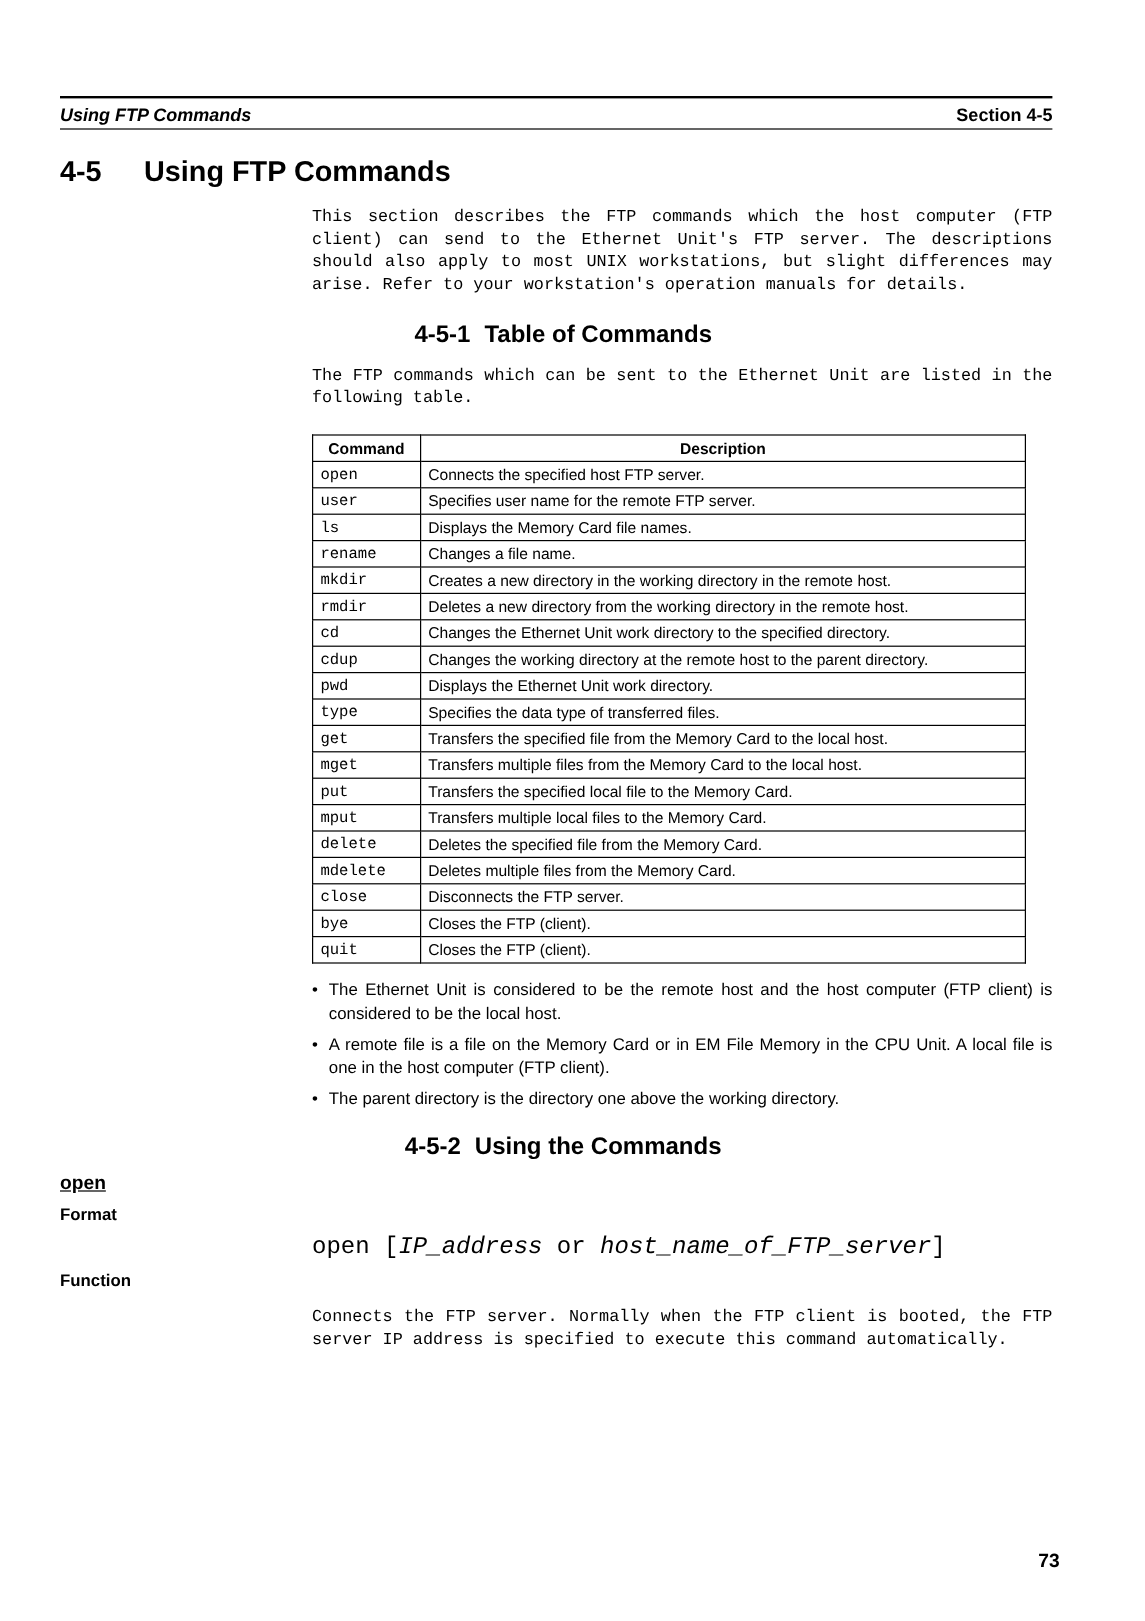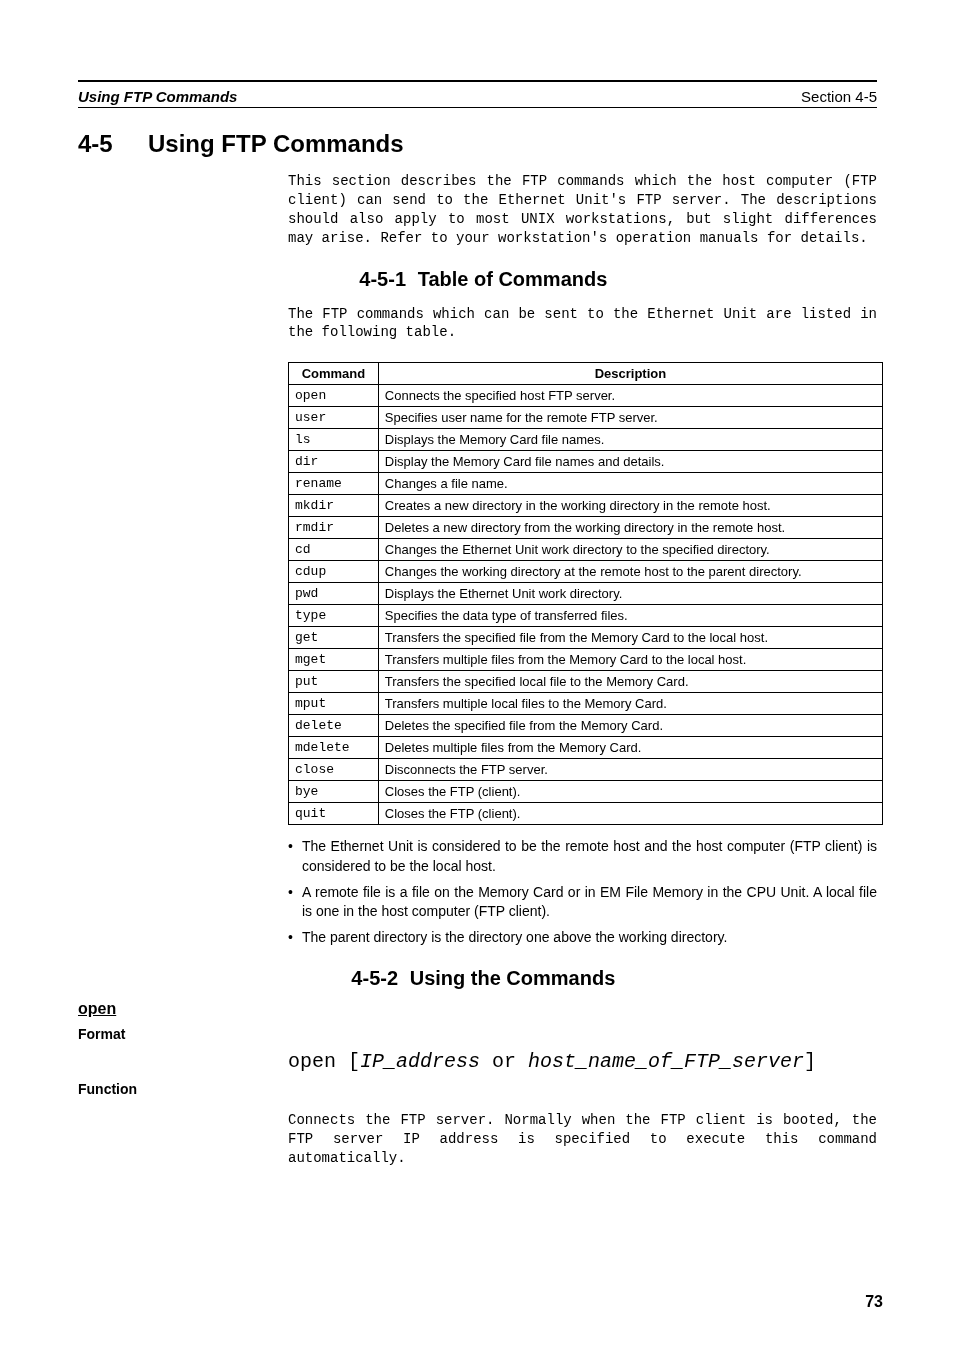--- a/index.html
+++ b/index.html
@@ -5,21 +5,21 @@
   body {
     margin: 0;
     padding: 0;
     font-family: Arial, Helvetica, sans-serif;
     background: #fff;
     color: #000;
   }
   .page {
     width: 947px;
     min-height: 1351px;
-    padding: 80px 70px 50px 78px;
+    padding: 80px 70px 50px 50px;
     box-sizing: border-box;
     position: relative;
   }
   .hr-top {
     border: none;
     border-top: 2px solid #000;
     margin: 0 0 4px 0;
   }
   .hr-thin {
     border: none;
@@ -31,21 +31,21 @@
     justify-content: space-between;
     align-items: baseline;
     padding: 2px 0;
     font-size: 15px;
   }
   .running-left {
     font-style: italic;
     font-weight: bold;
   }
   .running-right {
-    font-weight: normal;
+    font-weight: bold;
     text-align: right;
   }
   h1.section-title {
     font-size: 24px;
     font-weight: bold;
     margin: 22px 0 10px 0;
   }
   h1.section-title .num {
     display: inline-block;
     width: 70px;
@@ -164,24 +164,20 @@
           <td class="mono">open</td>
           <td>Connects the specified host FTP server.</td>
         </tr>
       <tr>
           <td class="mono">user</td>
           <td>Specifies user name for the remote FTP server.</td>
         </tr>
       <tr>
           <td class="mono">ls</td>
           <td>Displays the Memory Card file names.</td>
-        </tr>
-      <tr>
-          <td class="mono">dir</td>
-          <td>Display the Memory Card file names and details.</td>
         </tr>
       <tr>
           <td class="mono">rename</td>
           <td>Changes a file name.</td>
         </tr>
       <tr>
           <td class="mono">mkdir</td>
           <td>Creates a new directory in the working directory in the remote host.</td>
         </tr>
       <tr>

